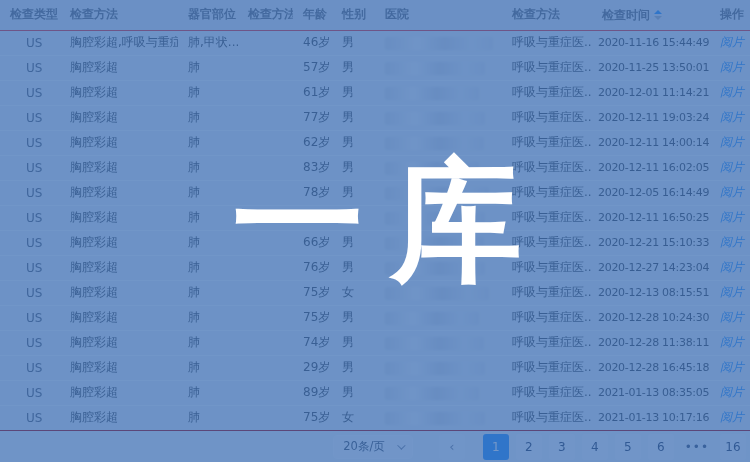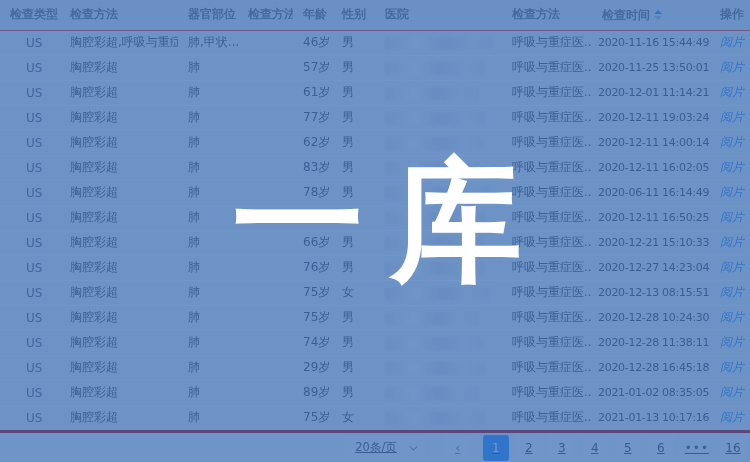--- a/index.html
+++ b/index.html
@@ -43,24 +43,23 @@
   
   .carets { display:none; flex-direction:column; vertical-align:middle; margin-left:4px; }
   th.sorted-asc .carets { display:inline-flex; }
   .caret { width:0; height:0; border:4px solid transparent; }
   .caret.up   { border-bottom-color:#409EFF; margin-bottom:2px; }
   .caret.down { border-top-color:#b7bcc6; }
 
   
   .pagination {
     position:absolute; left:0; right:0; bottom:0; height:32px;
-    display:flex; align-items:center; justify-content:flex-end; gap:12px;
-    padding:0 4px 0 0; background:#f3f5f9; border-top:3px solid #b91c1c;
+    display:flex; align-items:center; justify-content:flex-end; gap:18px;
+    padding:0 4px 0 0; background:#f3f5f9; border-top:1px solid #b91c1c;
     color:#4f5866;
-    text-decoration:underline;
   }
   .page-size {
     height:24px; margin-right:8px; padding:0 9px; border-radius:4px;
     border:1px solid #fbfcfe; background:rgba(255,255,255,0.45);
     display:flex; align-items:center; gap:12px; font-size:11.5px; color:#5a6474;
     cursor:pointer;
   }
   .chev {
     width:6px; height:6px; border-right:1.5px solid #8a93a3; border-bottom:1.5px solid #8a93a3;
     transform:rotate(45deg) translateY(-2px);
@@ -260,21 +259,21 @@
           <td class="cell-type">US</td>
           <td class="cell-item">胸腔彩超</td>
           <td class="cell-organ">肺</td>
           <td class="cell-method"></td>
           <td class="cell-age">78岁</td>
           <td class="cell-gender">男</td>
           <td class="cell-hospital">
             <span class="redact"></span>
           </td>
           <td class="cell-dept">呼吸与重症医...</td>
-          <td class="cell-time">2020-06-11 16:14:49</td>
+          <td class="cell-time">2020-12-05 16:14:49</td>
           <td class="cell-action">
             <a class="view-link">阅片</a>
           </td>
         </tr>
 
         <tr>
           <td class="cell-type">US</td>
           <td class="cell-item">胸腔彩超</td>
           <td class="cell-organ">肺</td>
           <td class="cell-method"></td>
@@ -396,21 +395,21 @@
           <td class="cell-type">US</td>
           <td class="cell-item">胸腔彩超</td>
           <td class="cell-organ">肺</td>
           <td class="cell-method"></td>
           <td class="cell-age">89岁</td>
           <td class="cell-gender">男</td>
           <td class="cell-hospital">
             <span class="redact"></span>
           </td>
           <td class="cell-dept">呼吸与重症医...</td>
-          <td class="cell-time">2021-01-02 08:35:05</td>
+          <td class="cell-time">2021-01-13 08:35:05</td>
           <td class="cell-action">
             <a class="view-link">阅片</a>
           </td>
         </tr>
 
         <tr>
           <td class="cell-type">US</td>
           <td class="cell-item">胸腔彩超</td>
           <td class="cell-organ">肺</td>
           <td class="cell-method"></td>

